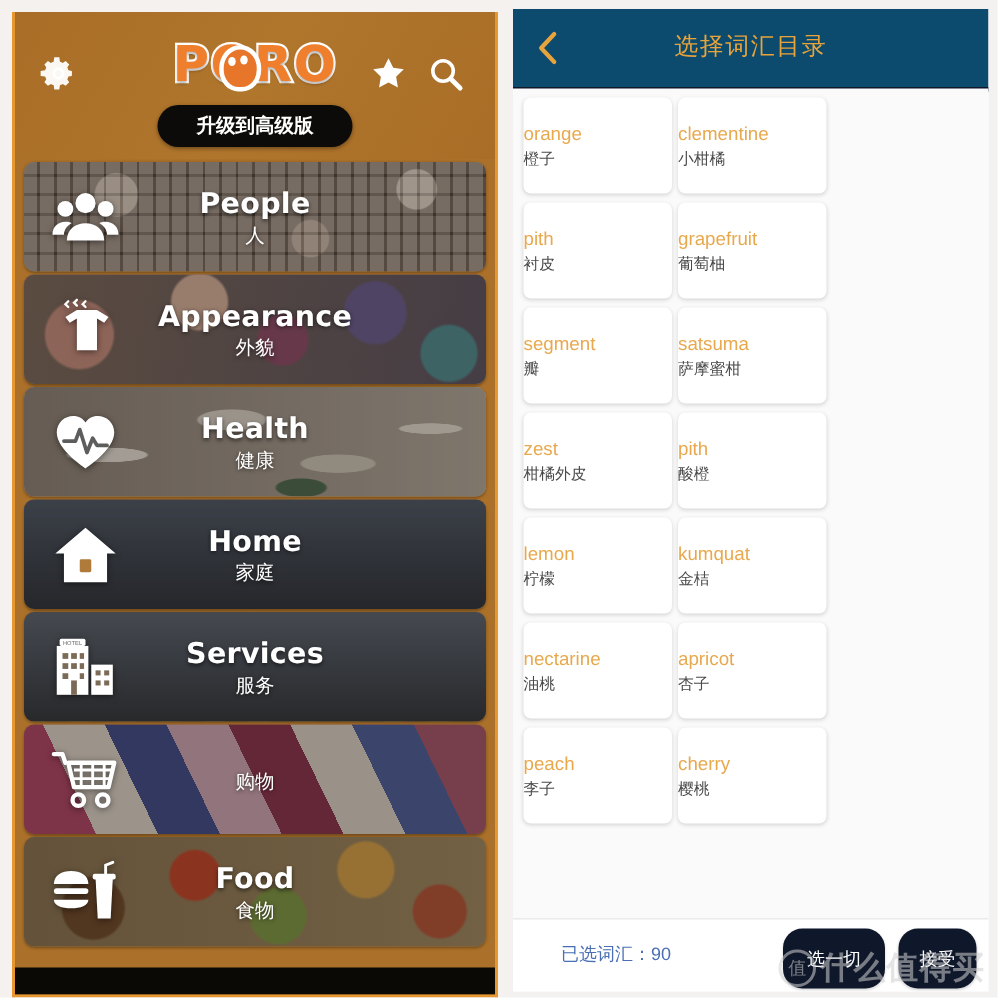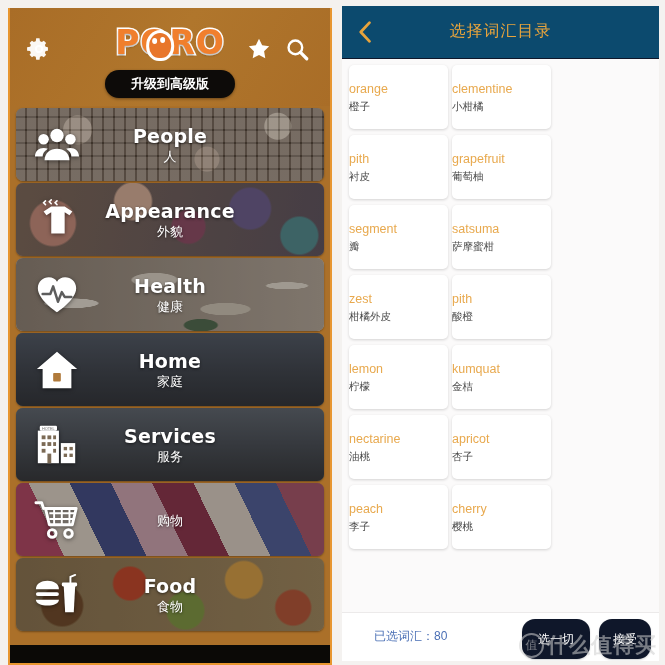--- a/index.html
+++ b/index.html
@@ -584,21 +584,21 @@
               <div class="word-cn">李子</div>
             </div>
             <div class="word-card">
               <div class="word-en">cherry</div>
               <div class="word-cn">樱桃</div>
             </div>
           </div>
       </div>
 
       <div id="right-footer">
-        <div id="selected-count">已选词汇：80</div>
+        <div id="selected-count">已选词汇：90</div>
         <div class="footer-btn" id="select-all-btn">选一切</div>
         <div class="footer-btn" id="accept-btn">接受</div>
       </div>
 
       <div id="watermark">
         <div class="wm-circle">值</div>
         <div class="wm-text">什么值得买</div>
       </div>
     </div>
   </div>

